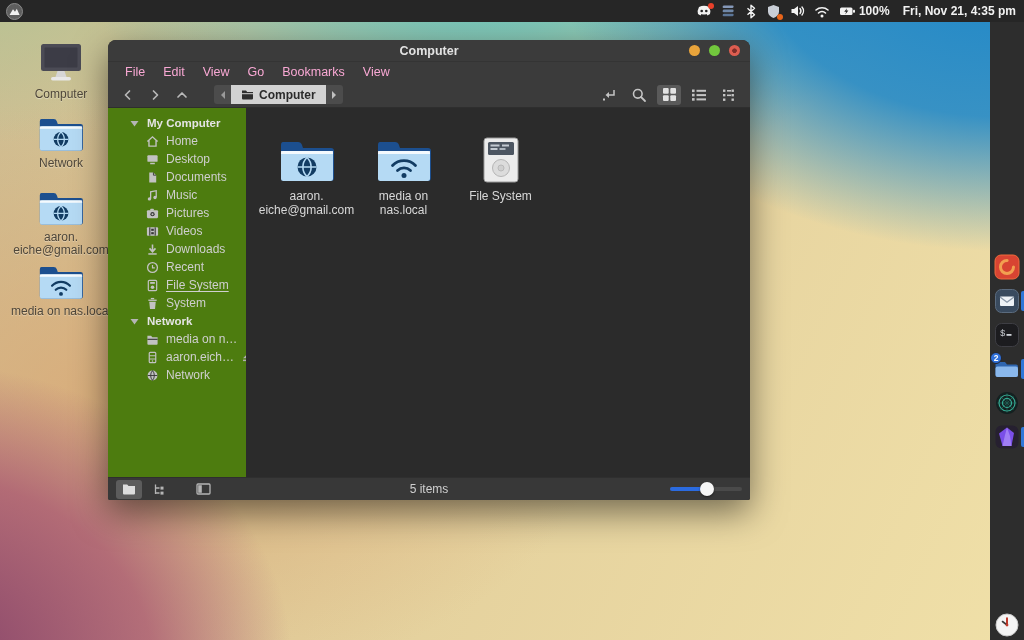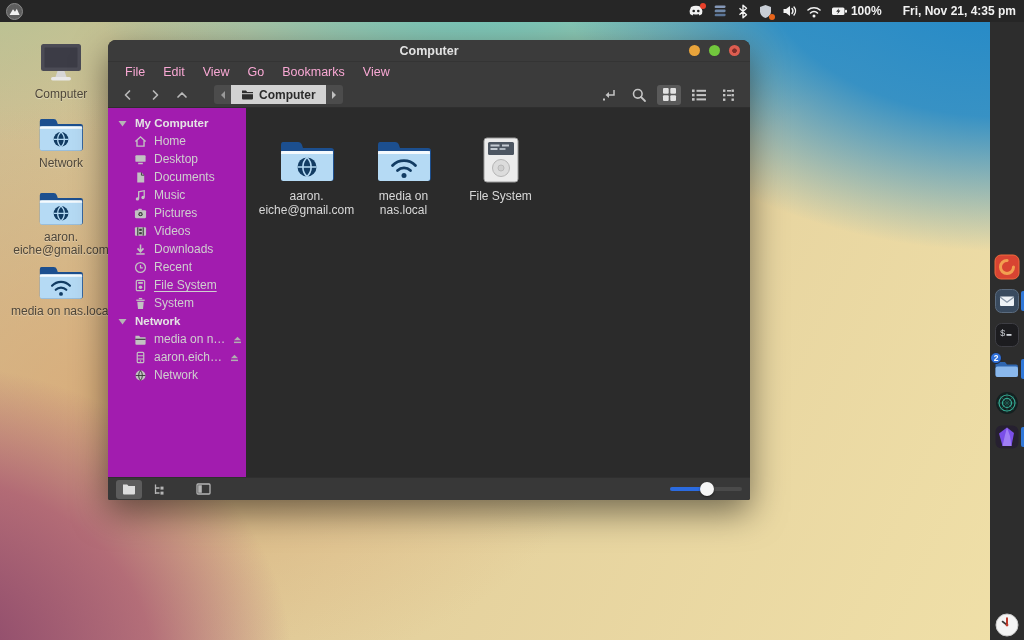--- a/index.html
+++ b/index.html
@@ -18,21 +18,21 @@
   
   .top-panel { position:absolute; top:0; left:0; right:0; height:22px; background:#262626;
     display:flex; align-items:center; z-index:60; color:#f2f2f2; font-size:12px; font-weight:bold; }
   .panel-logo { margin-left:6px; width:17px; height:17px; }
   .tray { margin-left:auto; display:flex; align-items:center; gap:9px; padding-right:8px; }
   .tray-ico { position:relative; display:flex; align-items:center; }
   .badge-dot { position:absolute; width:6px; height:6px; border-radius:50%; }
   .badge-red { background:#e8402a; top:-1px; right:-2px; }
   .badge-orange { background:#e8641a; bottom:-1px; right:-2px; }
   .battery-group { display:flex; align-items:flex-end; gap:3px; }
-  .clock-text { margin-left:12px; white-space:nowrap; }
+  .clock-text { margin-left:4px; white-space:nowrap; }
   
   .dicon { position:absolute; left:8px; width:106px; display:flex; flex-direction:column; align-items:center; cursor:default; }
   .dicon .dlabel { margin-top:4px; font-size:12px; line-height:13px; color:#4f473a; text-align:center;
     text-shadow:0 1px 1px rgba(255,255,250,.4); }
   
   .dock { position:absolute; top:22px; right:0; bottom:0; width:34px; background:#2d2d2d; z-index:55; }
   .dock-item { position:absolute; left:4px; width:26px; height:26px; }
   .dock-ind { position:absolute; right:0; width:3px; height:20px; background:#2f77d8; border-radius:2px 0 0 2px; }
   .dock-badge { position:absolute; top:-4px; left:-4px; width:12px; height:12px; border-radius:50%;
     background:#2f6fd8; color:#fff; font-size:8.5px; font-weight:bold; display:flex; align-items:center; justify-content:center;
@@ -56,21 +56,21 @@
   .navbtn { width:22px; height:20px; display:flex; align-items:center; justify-content:center; margin-right:5px; }
   .pathbar { margin-left:16px; display:flex; height:19px; border-radius:3px; overflow:hidden; }
   .path-arrow { width:17px; background:#4c4c4c; display:flex; align-items:center; justify-content:center; }
   .path-main { background:#d2d2d2; color:#2b2b2b; display:flex; align-items:center; gap:5px; padding:0 10px;
     font-size:12px; font-weight:bold; }
   .tool-right { margin-left:auto; display:flex; align-items:center; gap:6px; }
   .viewbtn { width:24px; height:20px; display:flex; align-items:center; justify-content:center; border-radius:3px; }
   .viewbtn.active { background:#5a5a5a; }
   
   .winbody { flex:1; display:flex; min-height:0; }
-  .sidebar { width:138px; background:#a21caf; padding-top:6px; font-size:12px; color:#cfcfcf; overflow:hidden; }
+  .sidebar { width:138px; background:#4d7c0f; padding-top:6px; font-size:12px; color:#cfcfcf; overflow:hidden;padding-left:12px; }
   .srow { height:18px; display:flex; align-items:center; gap:7px; padding-left:26px; white-space:nowrap; }
   .srow.header { padding-left:8px; gap:6px; font-weight:bold; color:#e4e4e4; font-size:11.5px; }
   .srow .sico { flex:0 0 13px; display:flex; }
   .srow .eject { margin-left:auto; margin-right:8px; display:flex; }
   .srow .underlined { text-decoration:underline; text-underline-offset:2px; }
   .mainarea { flex:1; background:#2b2b2b; padding:15px 0 0 12px; display:flex; align-items:flex-start; }
   .fcell { width:97px; display:flex; flex-direction:column; align-items:center; }
   .fico { height:60px; display:flex; align-items:flex-end; justify-content:center; }
   .flabel { margin-top:7px; font-size:12px; line-height:13.5px; color:#d8d8d8; text-align:center; width:96px; }
   
@@ -564,19 +564,20 @@
         <rect x="8.5" y="8.6" width="3" height="3" fill="#b5b5b5"></rect>
       </svg>
     </span>
     <span class="sb-sep"></span>
     <span class="sbtn">
       <svg width="15" height="12" viewBox="0 0 15 12">
         <rect x="1" y="1" width="13" height="10" rx="1" fill="none" stroke="#b5b5b5" stroke-width="1.3"></rect>
         <rect x="2.2" y="2.2" width="3.6" height="7.6" fill="#b5b5b5"></rect>
       </svg>
     </span>
+    <span class="items-count">5 items</span>
     <span class="zoom-slider">
       <span class="zoom-track"></span>
       <span class="zoom-fill"></span>
       <span class="zoom-knob"></span>
     </span>
   </div>
 </div>
 
 </body></html>

